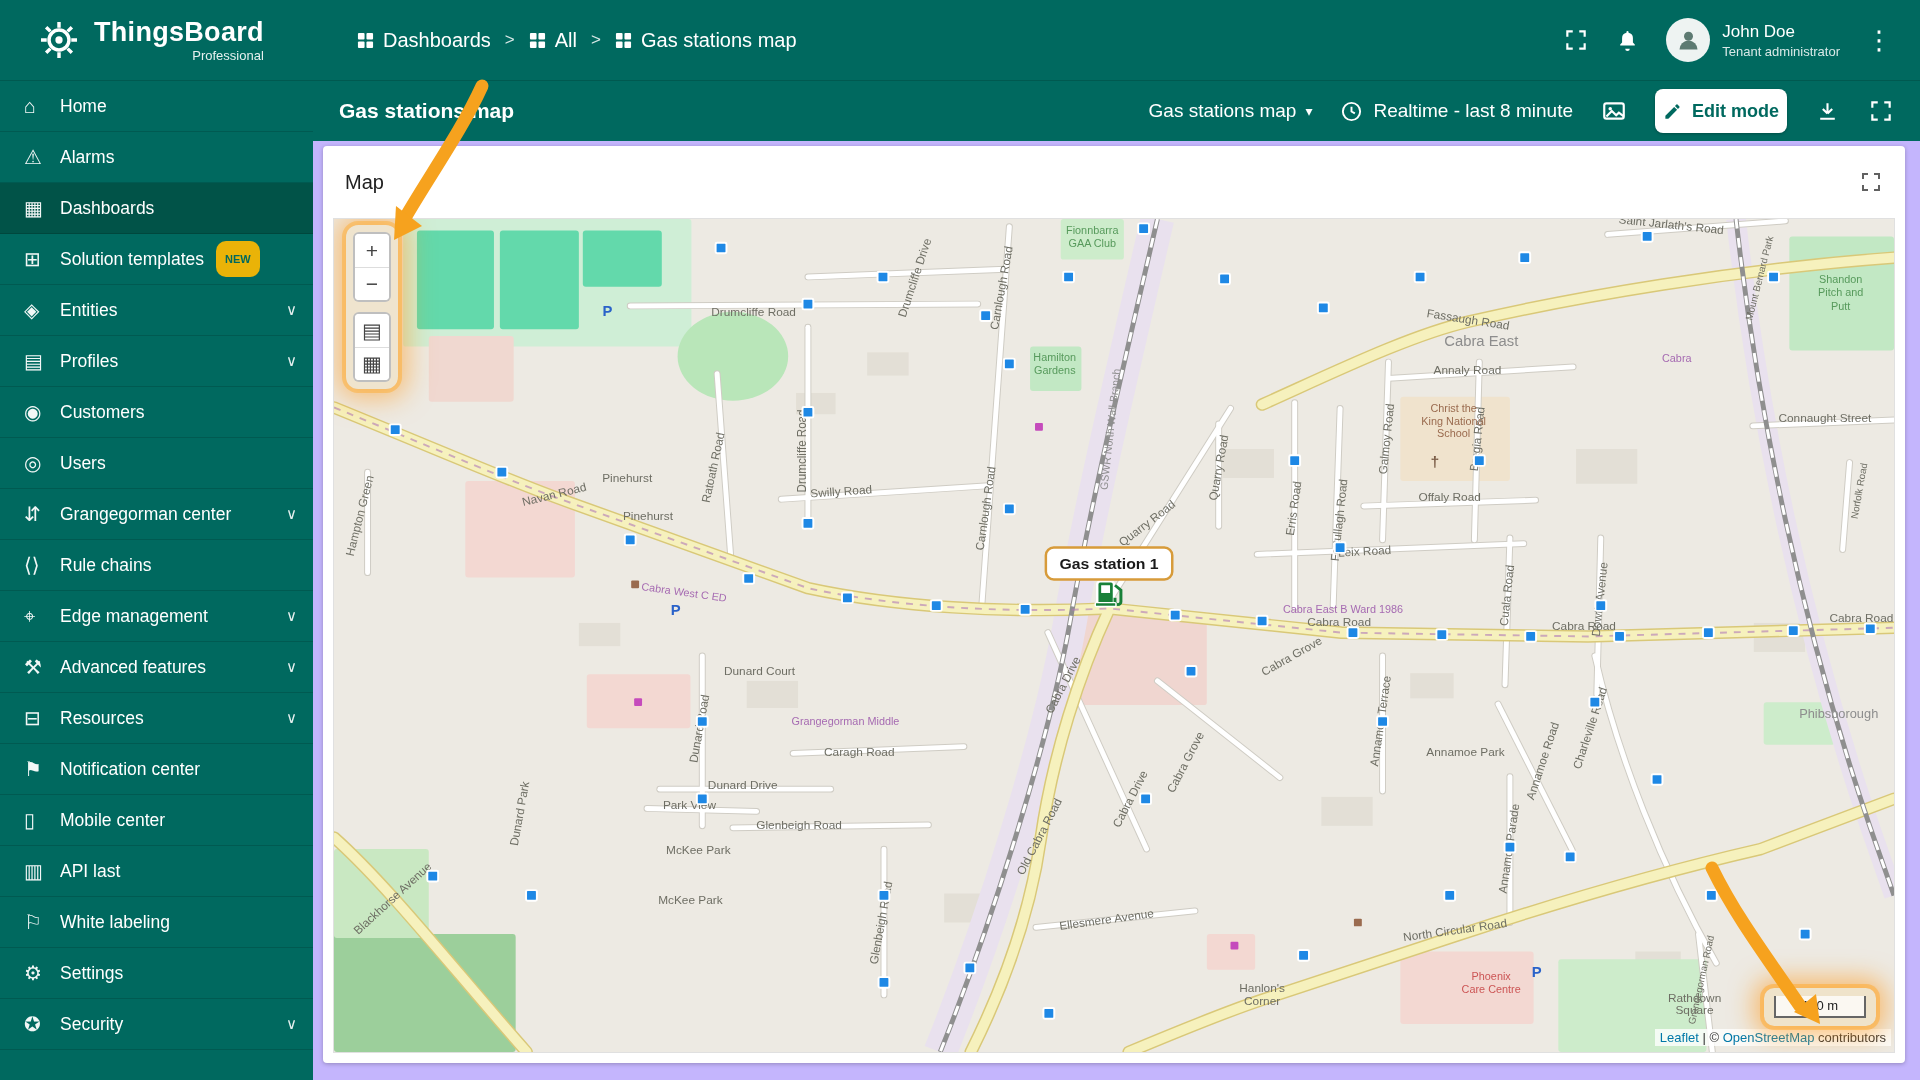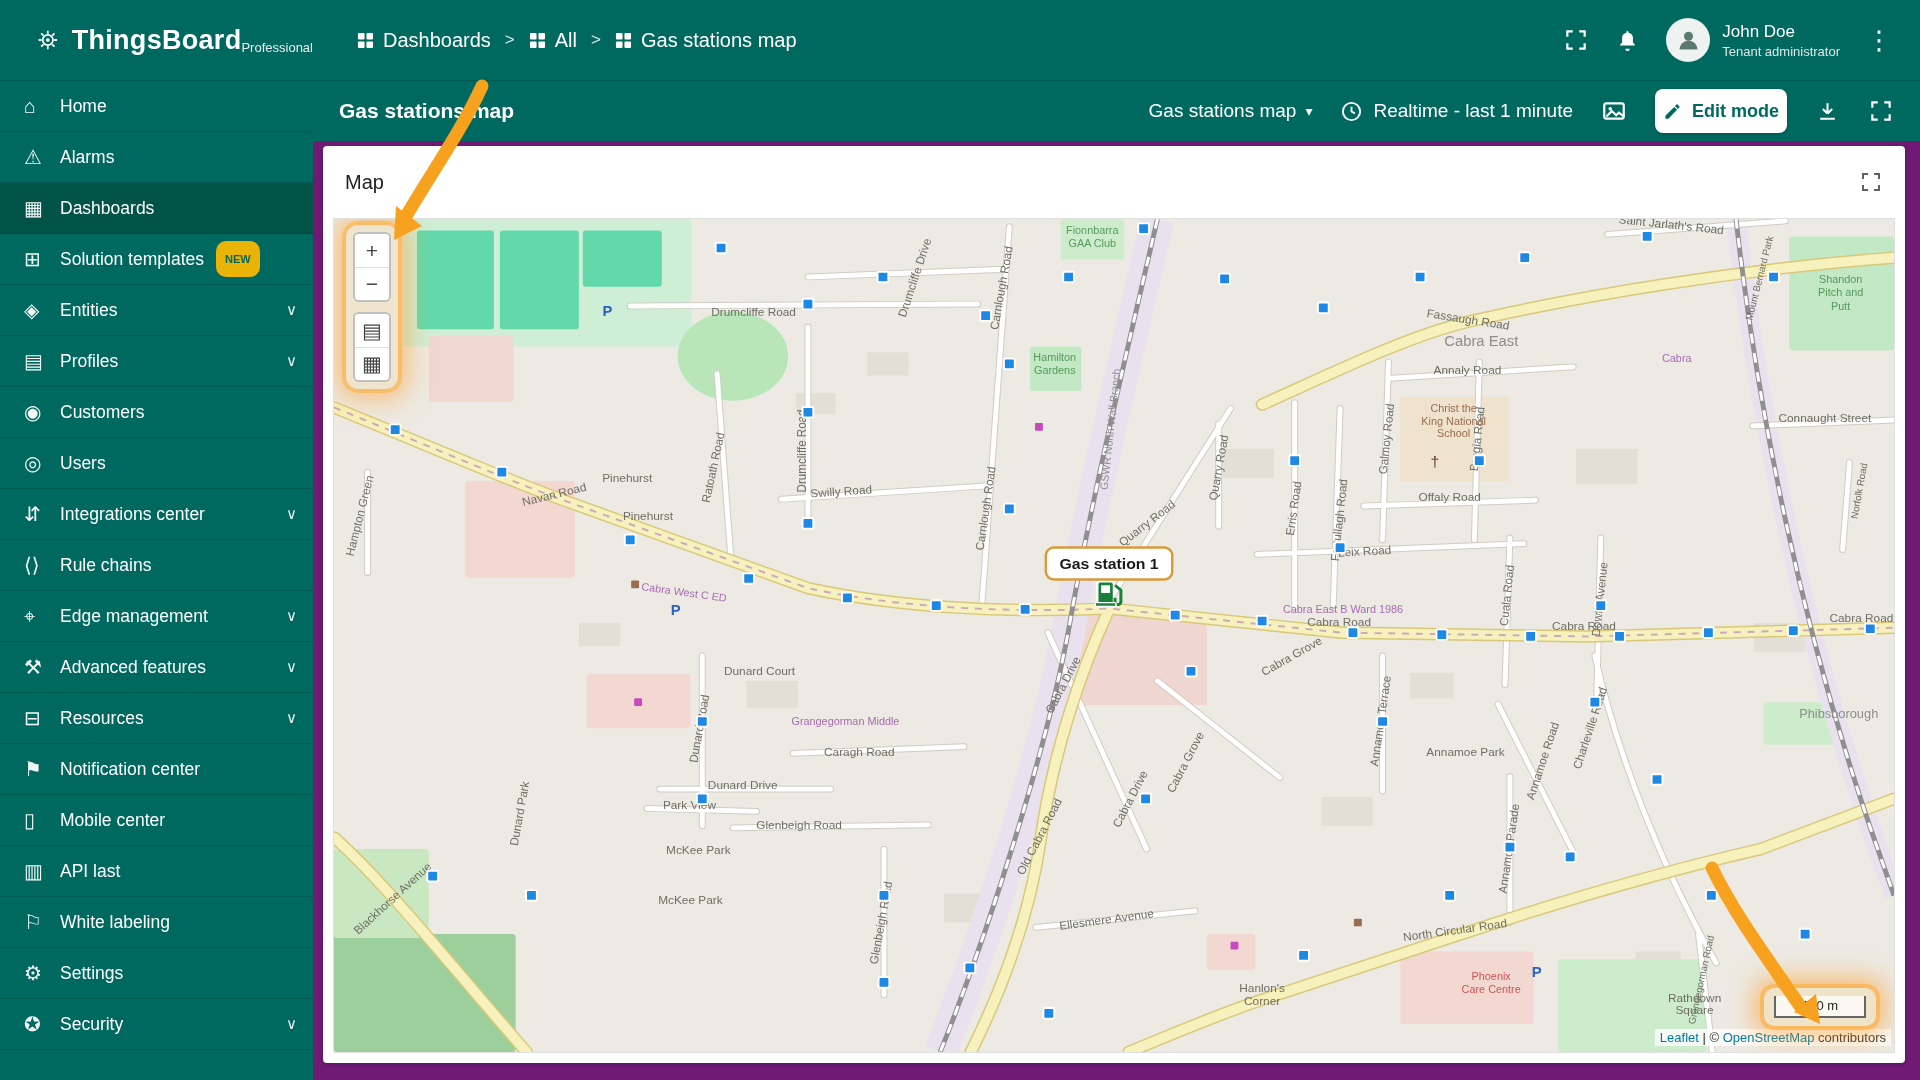--- a/index.html
+++ b/index.html
@@ -2,21 +2,21 @@
 <html><head>
 <meta charset="utf-8">
 <style>
   *{box-sizing:border-box;margin:0;padding:0}
   html,body{width:1920px;height:1080px;overflow:hidden;font-family:"Liberation Sans",sans-serif;background:#e9ebeb}
   .app{position:relative;width:1920px;height:1080px}
 
   
   .topbar{position:absolute;left:0;top:0;right:0;height:81px;background:#00695f;color:#fff;display:flex;align-items:center;z-index:10;border-bottom:1px solid rgba(0,0,0,.15)}
   .logo{width:313px;display:flex;align-items:center;gap:12px;padding-left:36px;flex:none;cursor:pointer}
-  .logo-text{display:flex;flex-direction:row;line-height:1}
+  .logo-text{display:flex;flex-direction:column;line-height:1}
   .brand{font-size:27px;font-weight:bold;letter-spacing:.3px}
   .brand-sub{font-size:13px;opacity:.9;align-self:flex-end;margin-top:3px}
   .crumbs{display:flex;align-items:center;gap:12px;font-size:20px;margin-left:44px}
   .crumb{display:flex;align-items:center;gap:9px;cursor:pointer}
   .crumb-ic{display:flex}
   .crumb-sep{opacity:.85;font-size:17px;margin:0 2px}
   .top-actions{margin-left:auto;display:flex;align-items:center;gap:26px;padding-right:28px}
   .ticon{display:flex;align-items:center;cursor:pointer}
   .user{display:flex;align-items:center;gap:12px;cursor:pointer}
   .avatar{width:44px;height:44px;border-radius:50%;background:#eef3f2;display:flex;align-items:center;justify-content:center}
@@ -35,21 +35,21 @@
   
   .toolbar{position:absolute;left:313px;right:0;top:81px;height:60px;background:#00695f;color:#fff;display:flex;align-items:center;padding:0 26px;z-index:8}
   .tb-title{font-size:21px;font-weight:bold}
   .tb-right{margin-left:auto;display:flex;align-items:center;gap:28px}
   .tb-select{display:flex;align-items:center;gap:9px;font-size:19px;cursor:pointer}
   .caret{font-size:14px}
   .tb-realtime{display:flex;gap:10px;align-items:center;font-size:19px;cursor:pointer}
   .edit-btn{background:#fff;color:#00695f;border:none;border-radius:8px;height:44px;padding:0 8px;display:flex;align-items:center;gap:10px;font-size:18px;font-weight:bold;cursor:pointer;box-shadow:0 1px 3px rgba(0,0,0,.25)}
 
   
-  .content{position:absolute;left:313px;top:141px;right:0;bottom:0;background:#701a75}
+  .content{position:absolute;left:313px;top:141px;right:0;bottom:0;background:#c4b5fd}
   .card{position:absolute;left:10px;top:5px;width:1582px;height:917px;background:#fff;border-radius:4px;box-shadow:0 1px 4px rgba(0,0,0,.25)}
   .card-head{height:72px;display:flex;align-items:center;padding:0 22px}
   .card-title{font-size:20px;color:#212121;font-weight:500}
   .card-expand{margin-left:auto}
   .map{position:absolute;left:10px;right:10px;top:72px;bottom:10px;overflow:hidden;background:#edeae3;border:1px solid #e0e0e0}
   .map svg.base{position:absolute;inset:0;width:100%;height:100%}
 
   
   .zoom-glow{position:absolute;left:12px;top:6px;padding:7px;border-radius:12px;z-index:5;background:rgba(255,190,60,.12);box-shadow:0 0 0 4px rgba(255,170,45,.45),0 0 26px 10px rgba(255,150,20,.5)}
   .ctl{background:#fff;border:2px solid rgba(0,0,0,.25);border-radius:6px;width:38px;display:flex;flex-direction:column;align-items:center;overflow:hidden}
@@ -185,21 +185,21 @@
       <div class="side-item">
         <span class="gi">◉</span>
         <span>Customers</span>
       </div>
       <div class="side-item">
         <span class="gi">◎</span>
         <span>Users</span>
       </div>
       <div class="side-item">
         <span class="gi">⇵</span>
-        <span>Integrations center</span>
+        <span>Grangegorman center</span>
         <span class="chev">∨</span>
       </div>
       <div class="side-item">
         <span class="gi">⟨⟩</span>
         <span>Rule chains</span>
       </div>
       <div class="side-item">
         <span class="gi">⌖</span>
         <span>Edge management</span>
         <span class="chev">∨</span>
@@ -248,21 +248,21 @@
         <span>Gas stations map</span>
         <span class="caret">▾</span>
       </div>
       <div class="tb-realtime">
         <span class="ticon">
           <svg width="23" height="23" viewBox="0 0 24 24" fill="none" stroke="#fff" stroke-width="2">
               <circle cx="12" cy="12" r="9"></circle>
               <path d="M12 7v5l3.5 2"></path>
             </svg>
         </span>
-        <span>Realtime - last 1 minute</span>
+        <span>Realtime - last 8 minute</span>
       </div>
       <span class="ticon">
         <svg width="26" height="26" viewBox="0 0 24 24" fill="none" stroke="#fff" stroke-width="2">
             <rect x="3" y="5" width="18" height="14" rx="2"></rect>
             <circle cx="8.5" cy="10" r="1.6" fill="#fff" stroke="none"></circle>
             <path d="M5 17l5-5 4 4 2.5-2.5L21 17"></path>
           </svg>
       </span>
       <button class="edit-btn">
         <span class="ticon">

